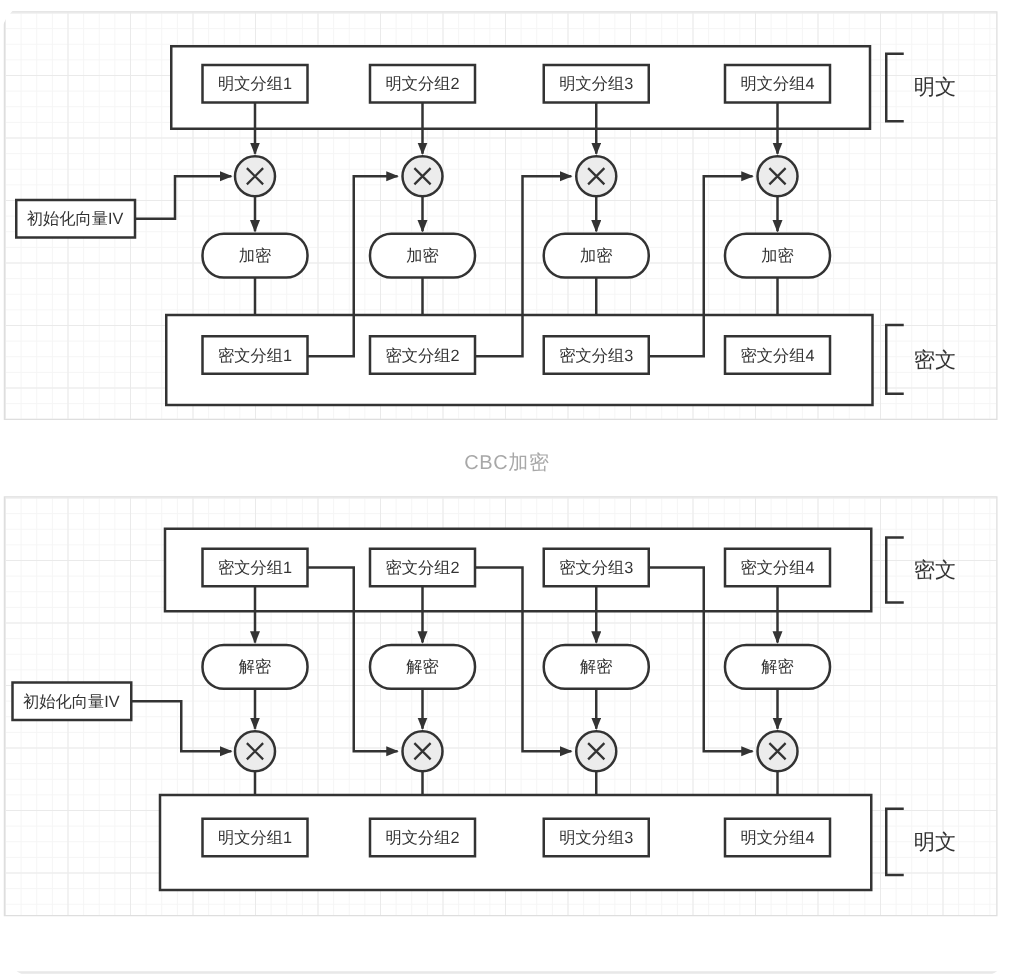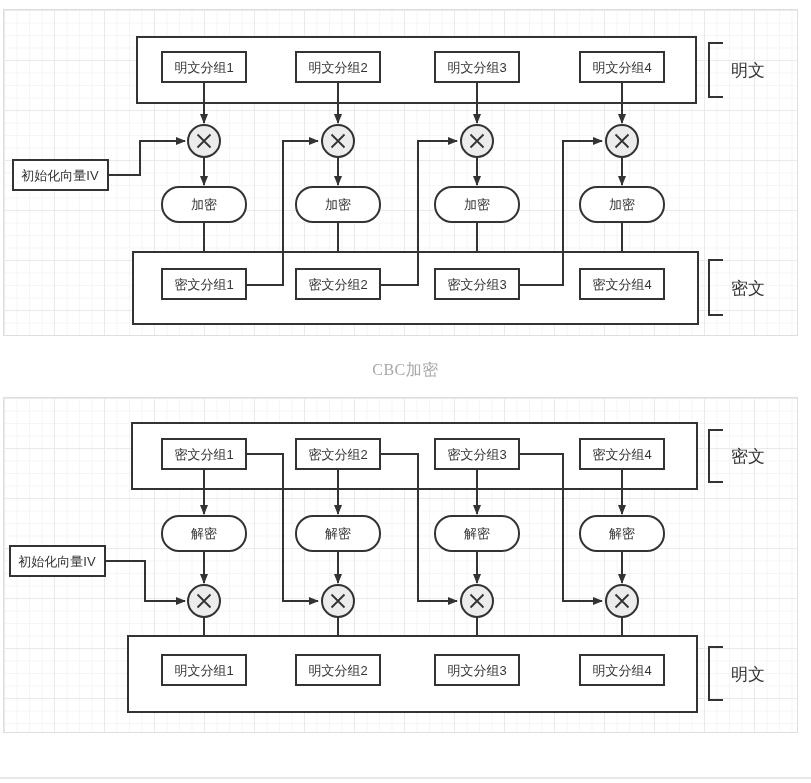--- a/index.html
+++ b/index.html
@@ -2,20 +2,21 @@
 <html><head>
 <meta charset="utf-8">
 <style>
   html,body{margin:0;padding:0;background:#ffffff;}
   #page{
     position:relative;
     width:811px;height:783px;
     background:#ffffff;
     font-family:"Liberation Sans", sans-serif;
     overflow:hidden;
+    border-radius:32px;
   }
   .panel{
     position:absolute;
     left:3px;
     width:793px;
     background-color:#ffffff;
     background-image:
       linear-gradient(#eaeaea 1px, transparent 1px),
       linear-gradient(90deg, #eaeaea 1px, transparent 1px),
       linear-gradient(#f5f5f5 1px, transparent 1px),
@@ -27,21 +28,21 @@
   #panel-dec{top:397px;height:334px;}
   #diagram-svg{
     position:absolute;left:0;top:0;width:811px;height:783px;
   }
   .caption{
     position:absolute;left:0;width:811px;
     text-align:center;
     font-size:16px;color:#a8a8a8;
     letter-spacing:0.5px;
   }
-  #caption-enc{top:360px;font-family:Liberation Serif, serif;}
+  #caption-enc{top:360px;}
   #caption-dec{top:802px;}
   #bottom-divider{
     position:absolute;left:0;top:777px;width:811px;height:2px;
     background:#e8e8e8;
   }
   
   .ln{stroke:#333333;stroke-width:2;fill:none;}
   .box{stroke:#333333;stroke-width:2;fill:#ffffff;}
   .container{stroke:#333333;stroke-width:2;fill:#ffffff;}
   .bracket{stroke:#333333;stroke-width:2;fill:none;}

